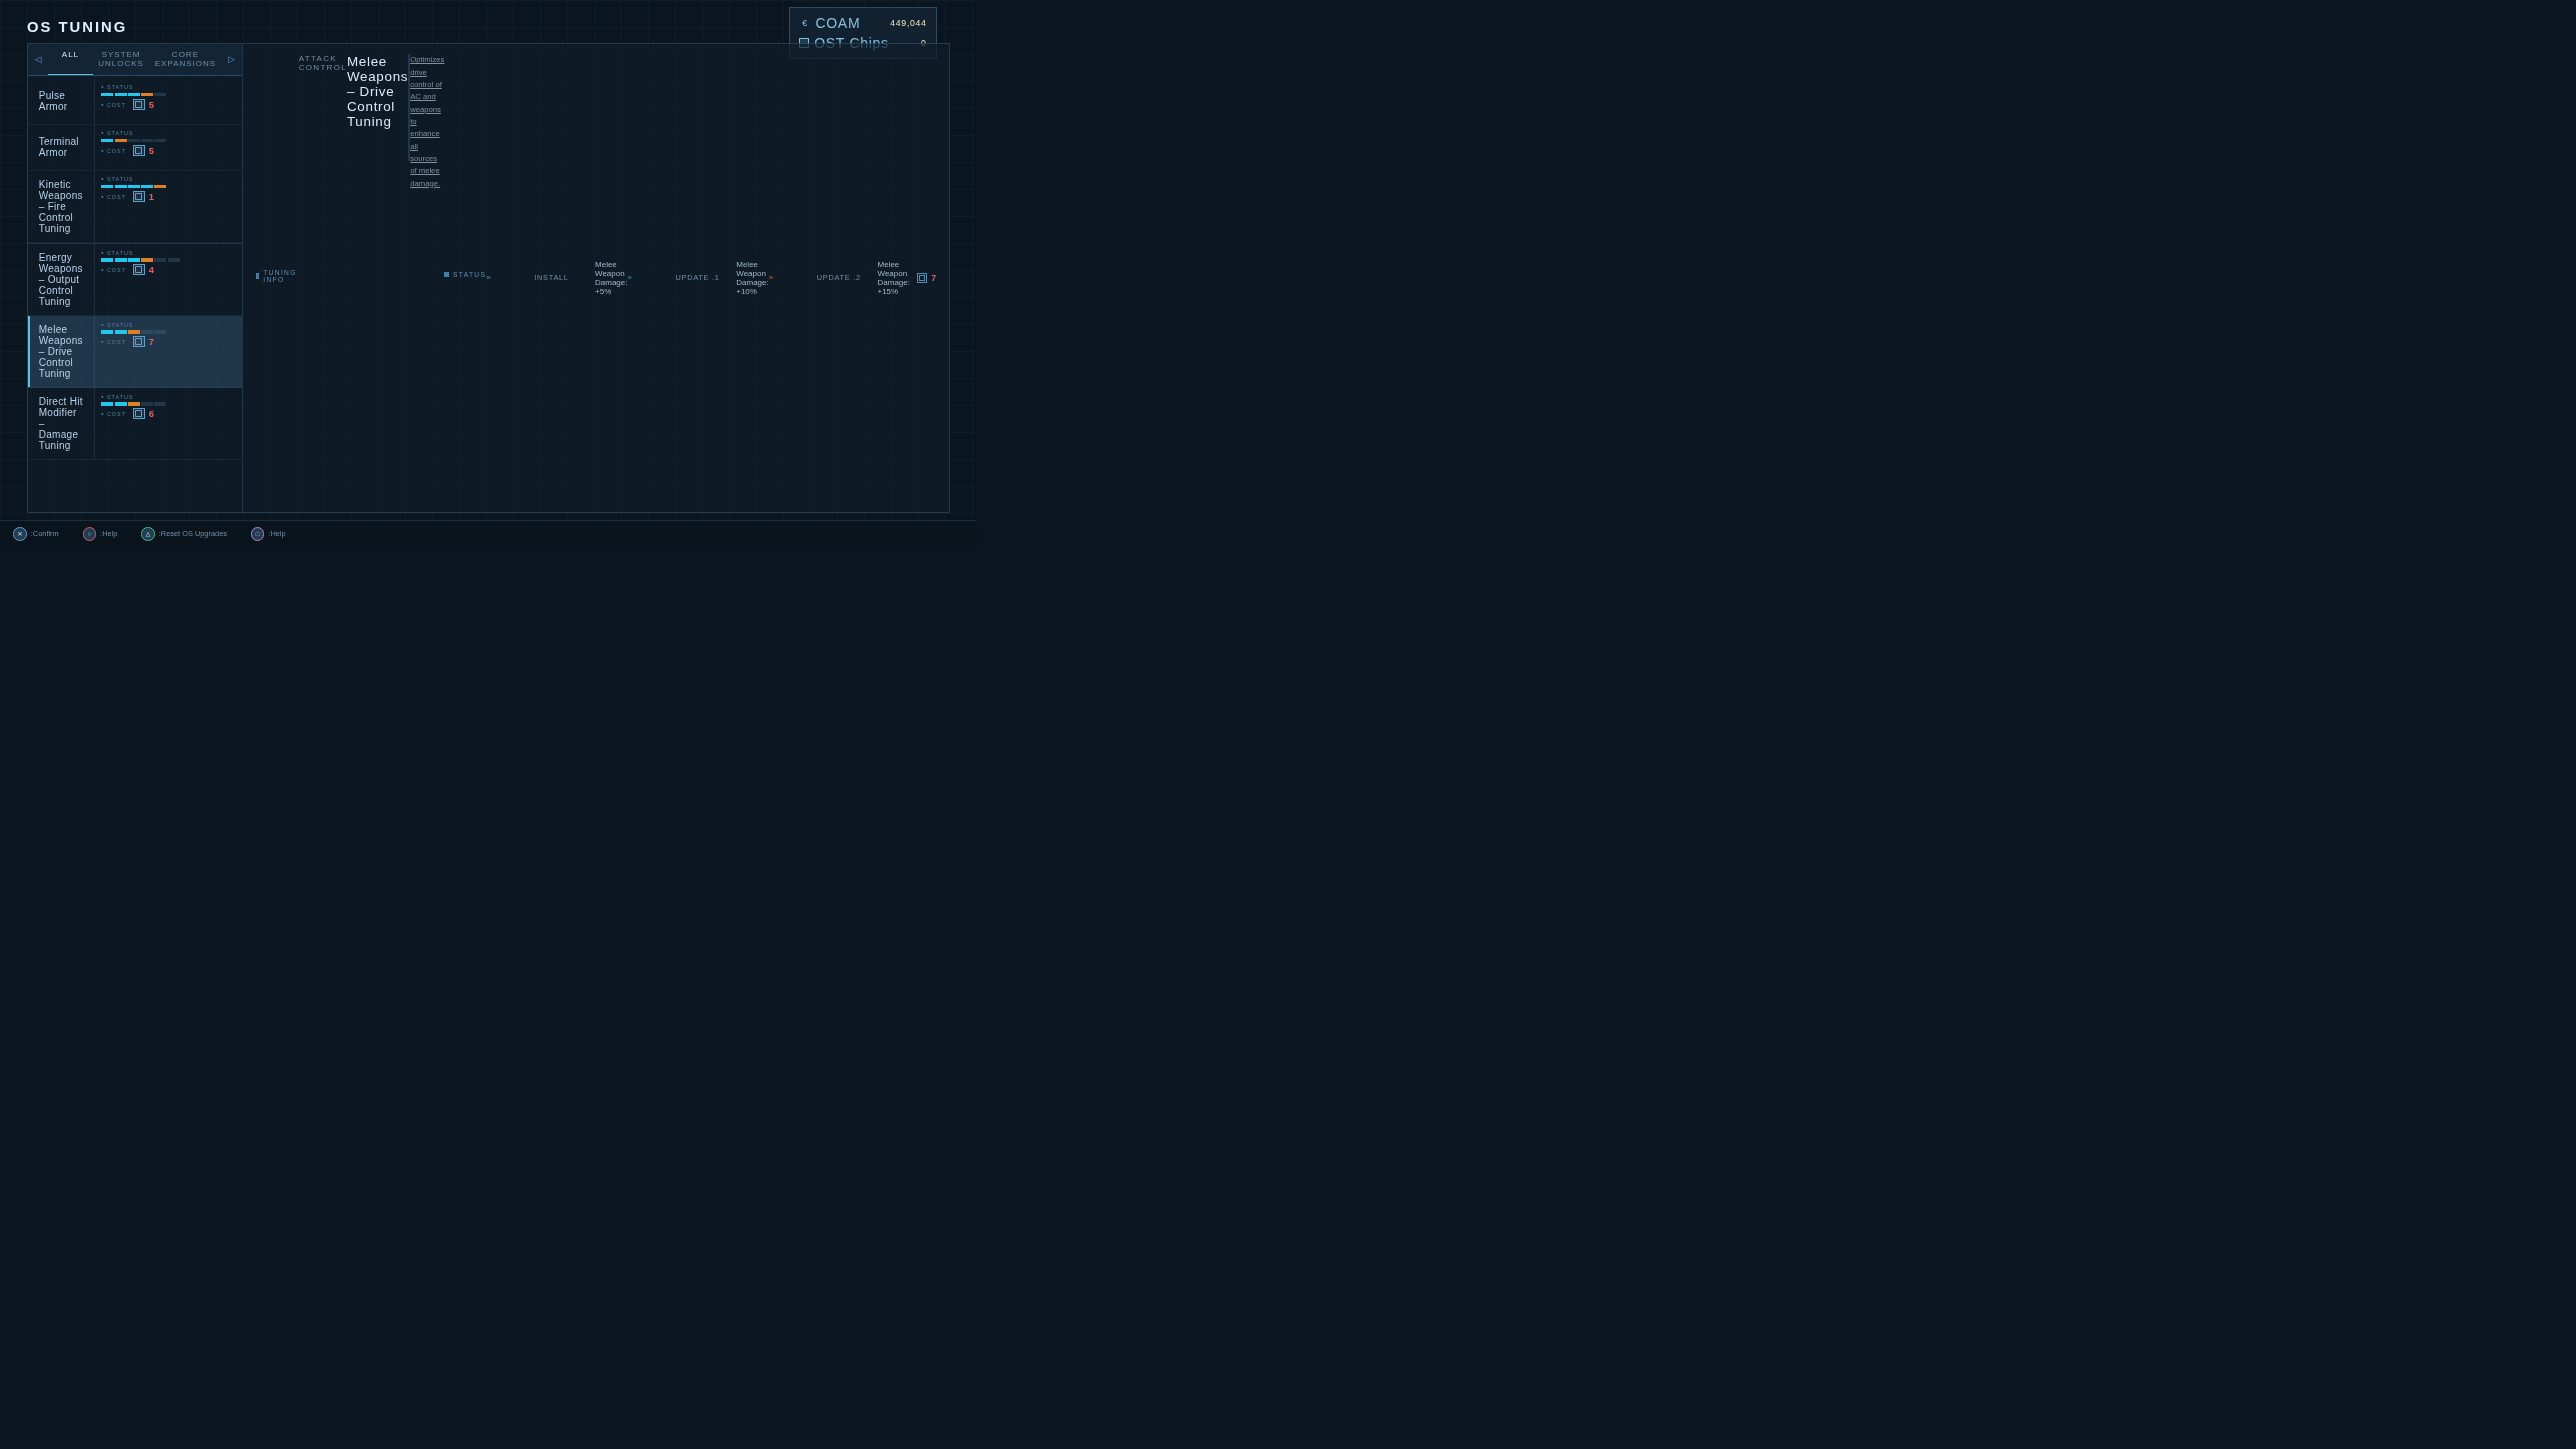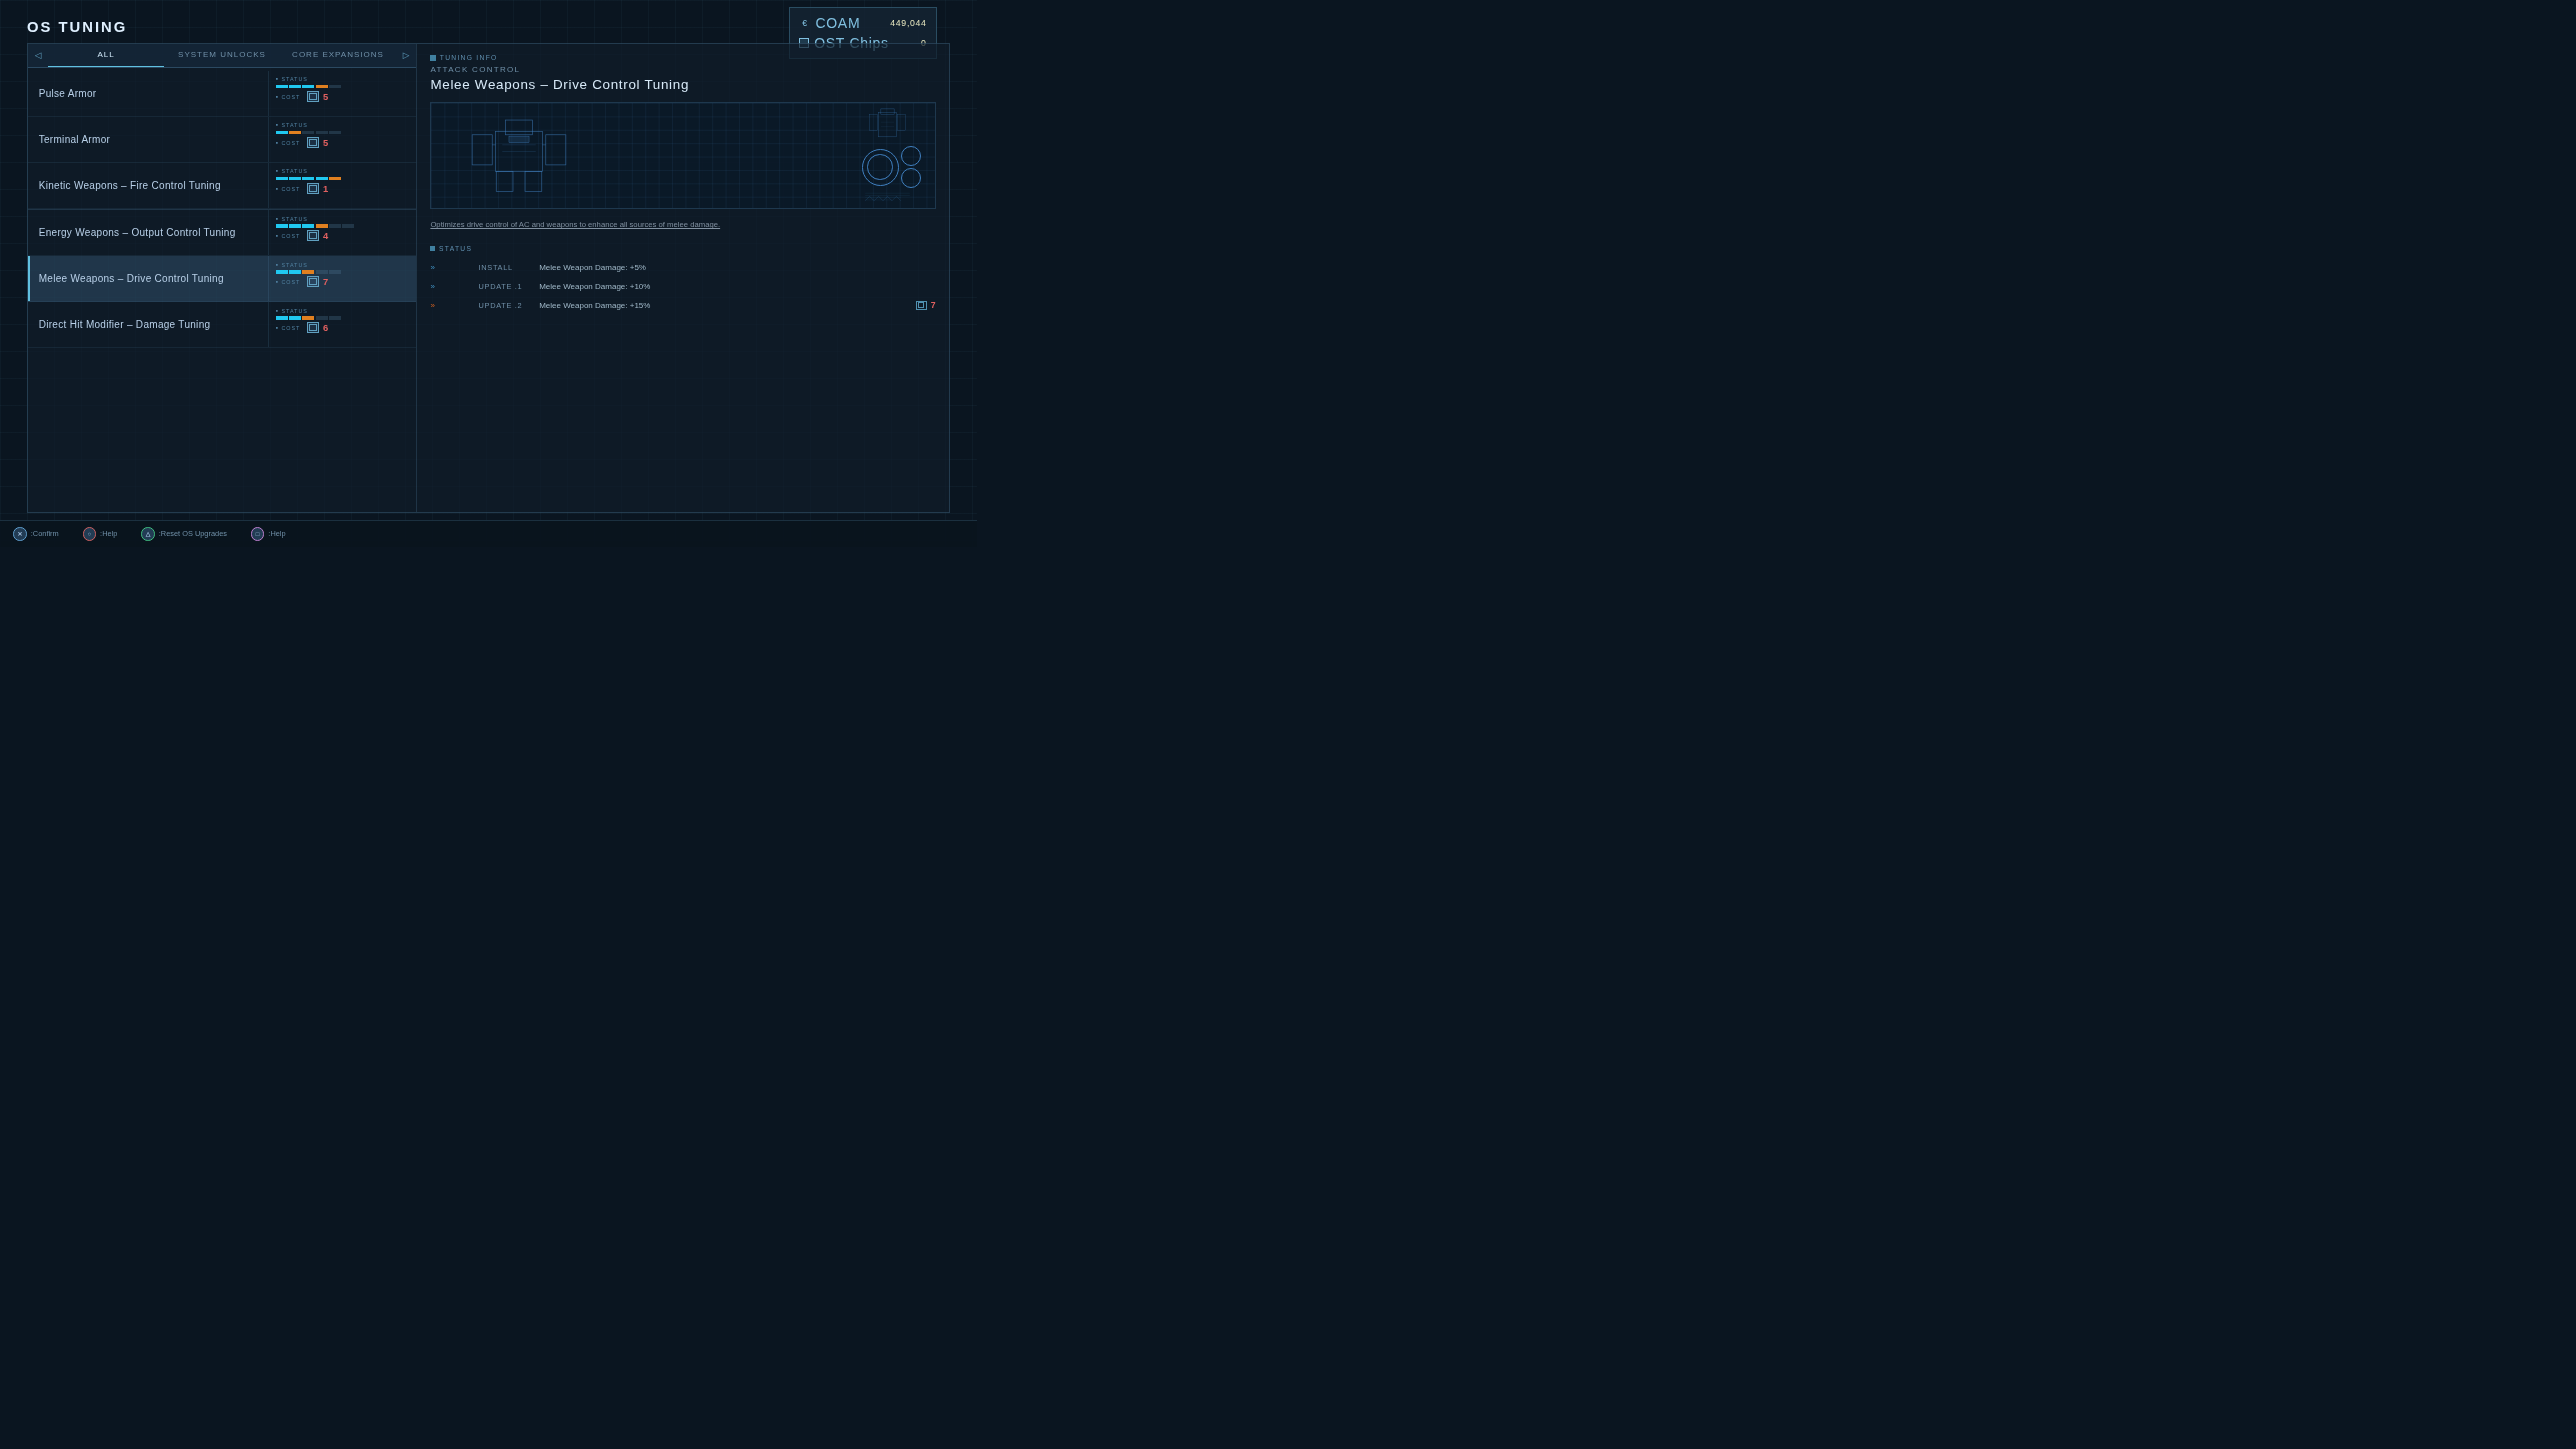--- a/index.html
+++ b/index.html
@@ -284,21 +284,21 @@
     .list-divider {
       height: 1.3px;
       background: rgba(100,160,200,0.2);
       margin: 0;
     }
 
     
     .right-panel {
       flex: 1;
       display: flex;
-      flex-direction: column;
+      flex-direction: row;
       padding: 10.7px 13.4px;
     }
 
     .tuning-info-label {
       display: flex;
       align-items: center;
       gap: 4px;
       font-size: 6.7px;
       letter-spacing: 1.3px;
       color: #6090b0;

